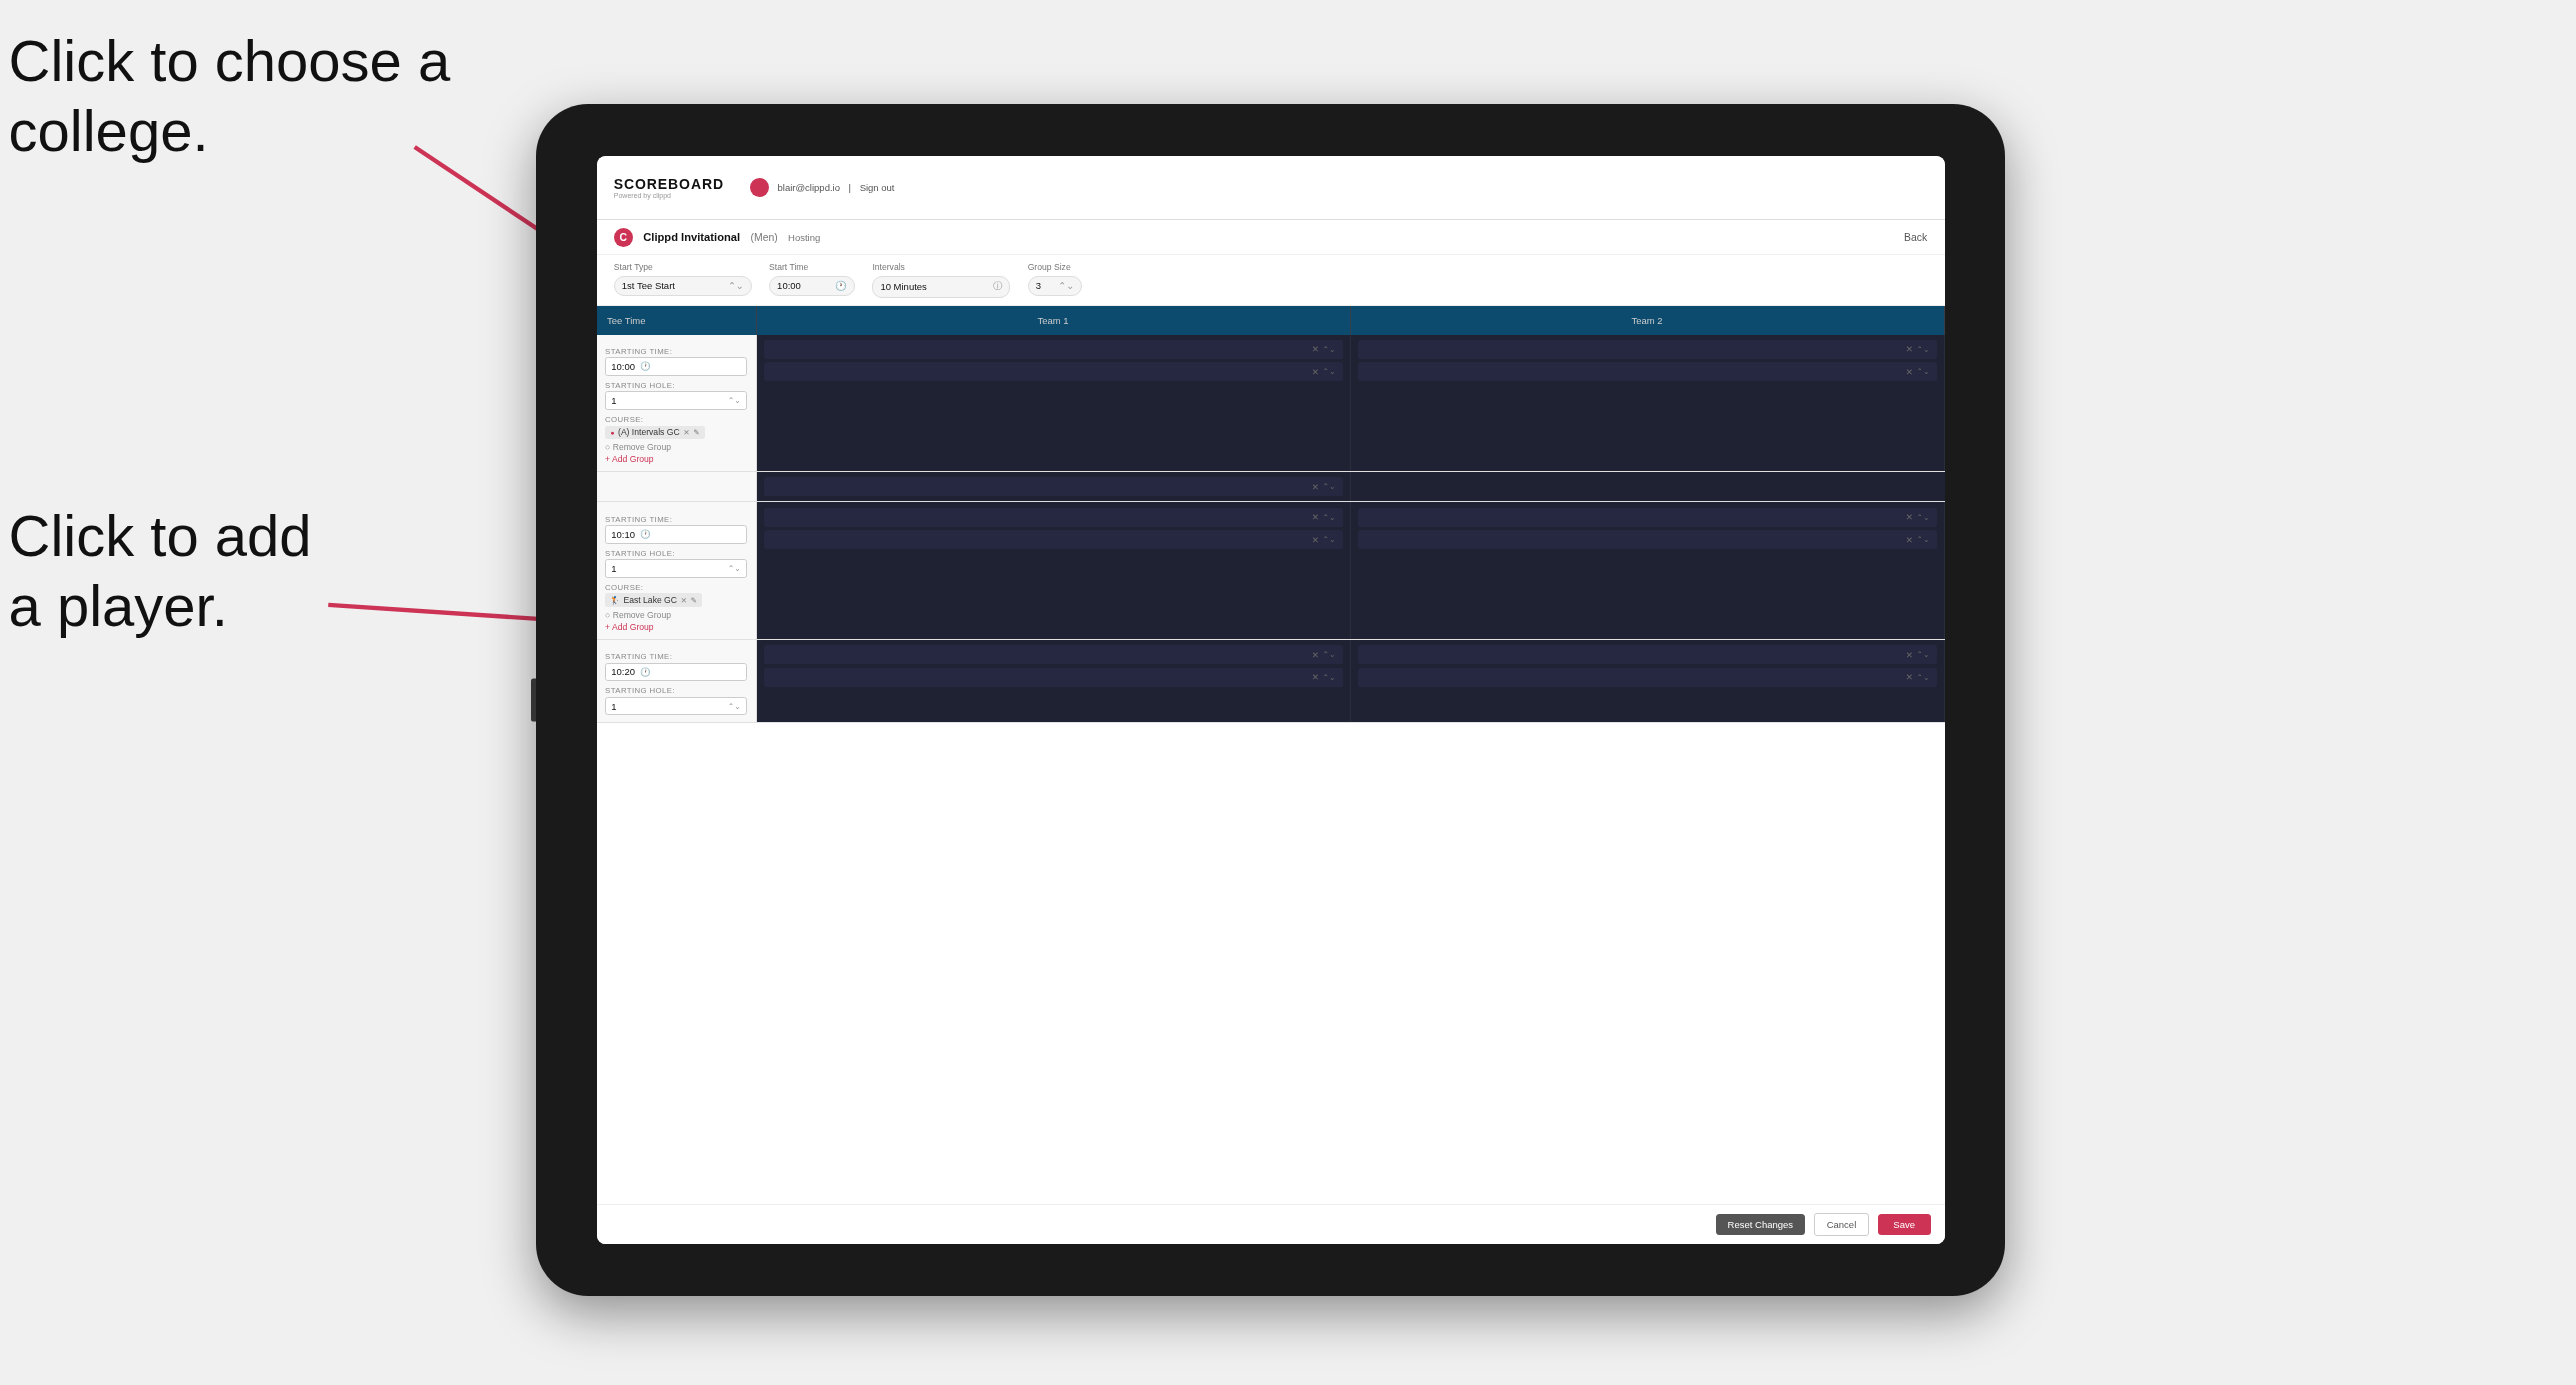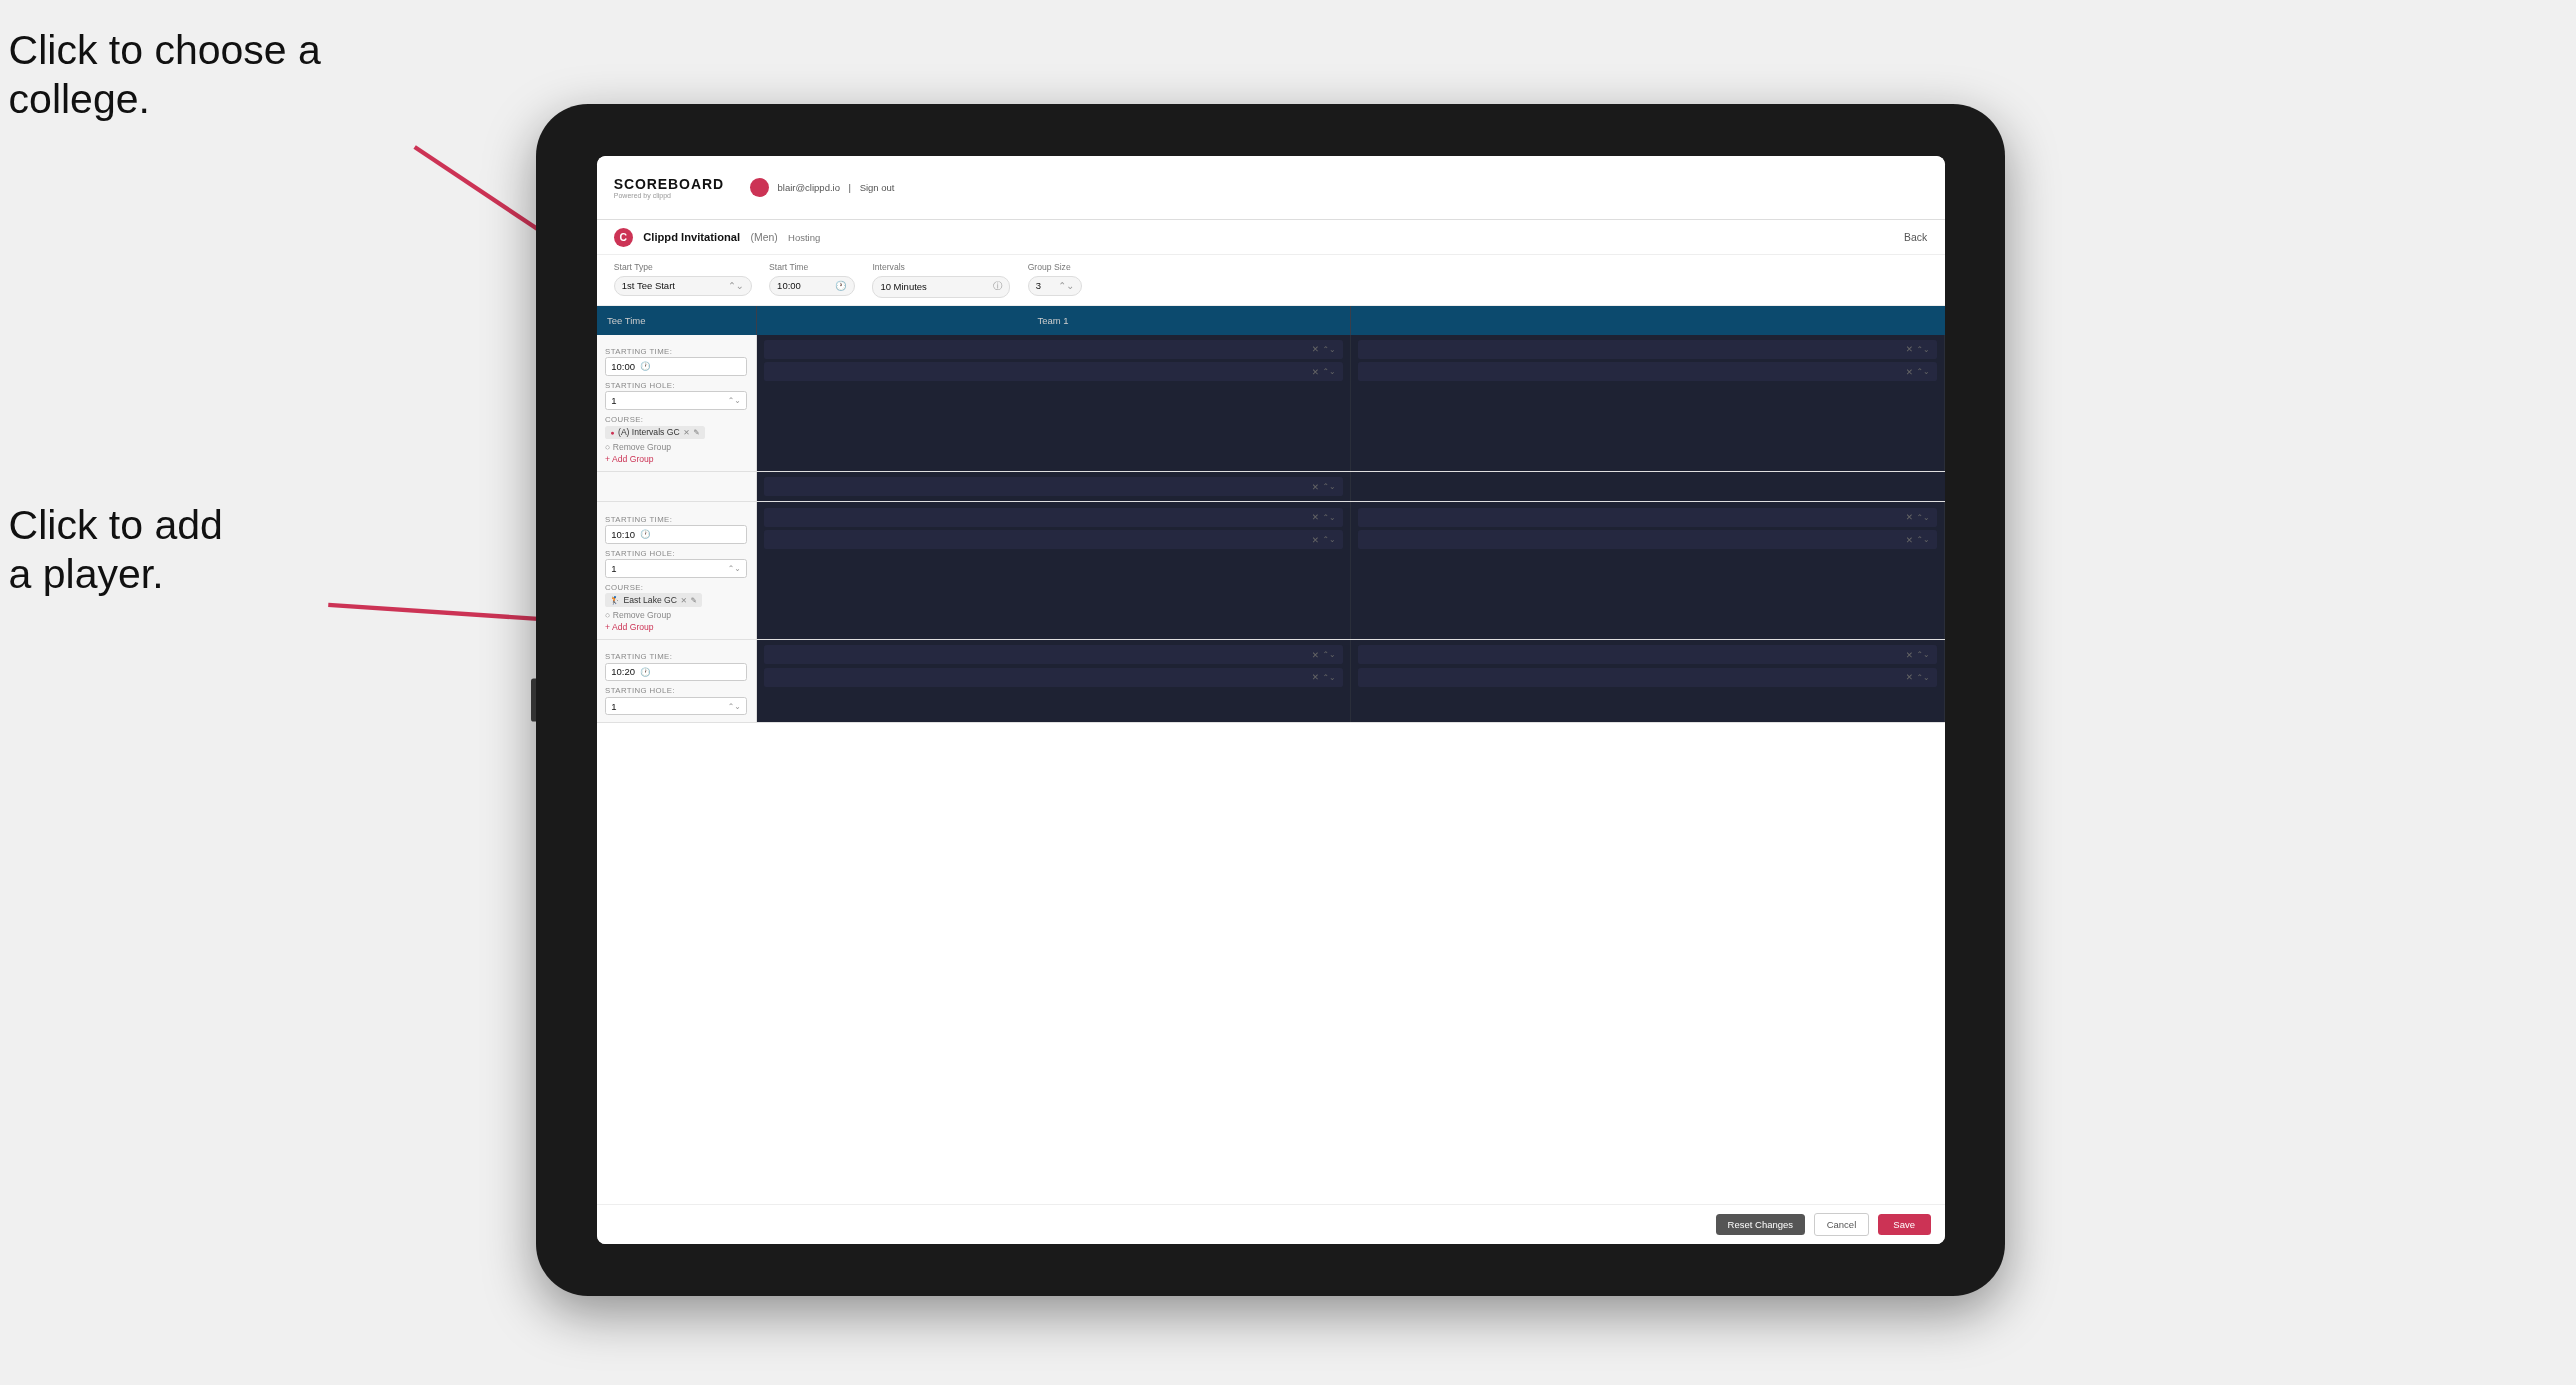--- a/index.html
+++ b/index.html
@@ -8,21 +8,21 @@
       font-family: Arial, sans-serif;
       width: 2576px;
       height: 1386px;
       position: relative;
       overflow: hidden;
     }
 
     
     .annotation {
       position: absolute;
-      font-size: 41px;
+      font-size: 58px;
       font-weight: 400;
       color: #111;
       line-height: 1.2;
     }
 
     .annotation-college {
       top: 26px;
       left: 8.6px;
     }
 
@@ -491,20 +491,21 @@
           <span style="color:#999;margin-left:auto;">⌃⌄</span>
         </div>
       </div>
     </div>
 
     <div class="tee-table">
 
       <div class="table-header-row">
         <div class="table-header-cell">Tee Time</div>
         <div class="table-header-cell">Team 1</div>
+        <div class="table-header-cell">Team 2</div>
       </div>
 
       <div class="group-block">
         <div class="group-left">
           <div class="field-label">STARTING TIME:</div>
           <div class="field-input">
             <span>10:00</span>
             <span class="clock-icon">🕐</span>
           </div>
           <div class="field-label">STARTING HOLE:</div>

